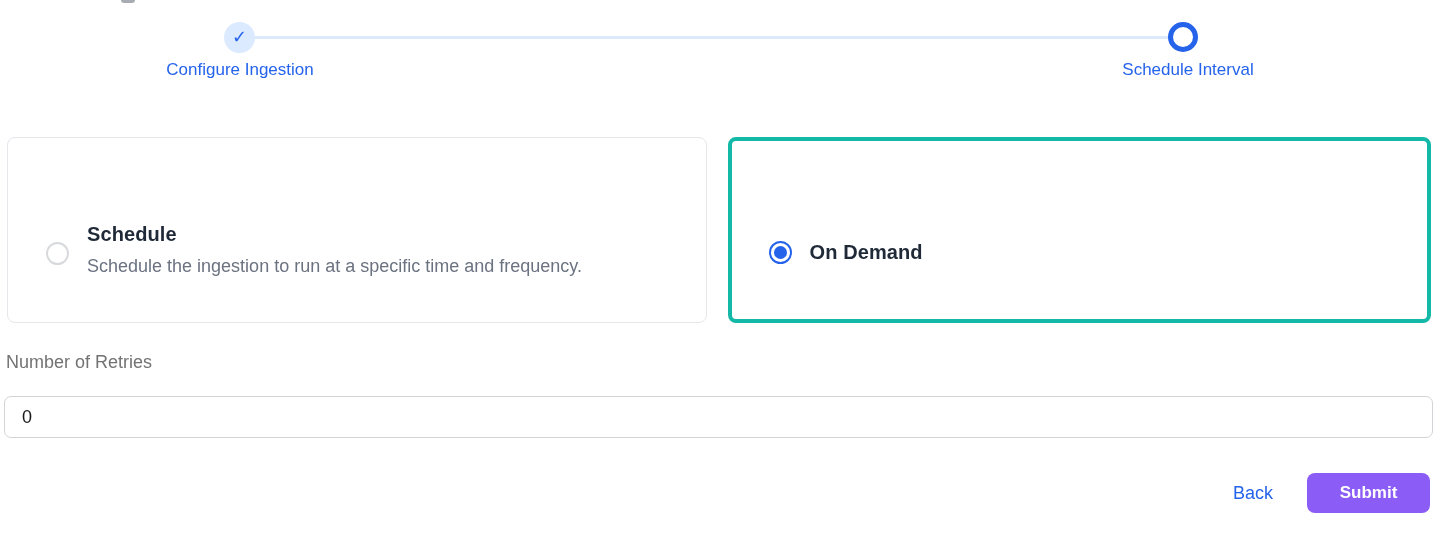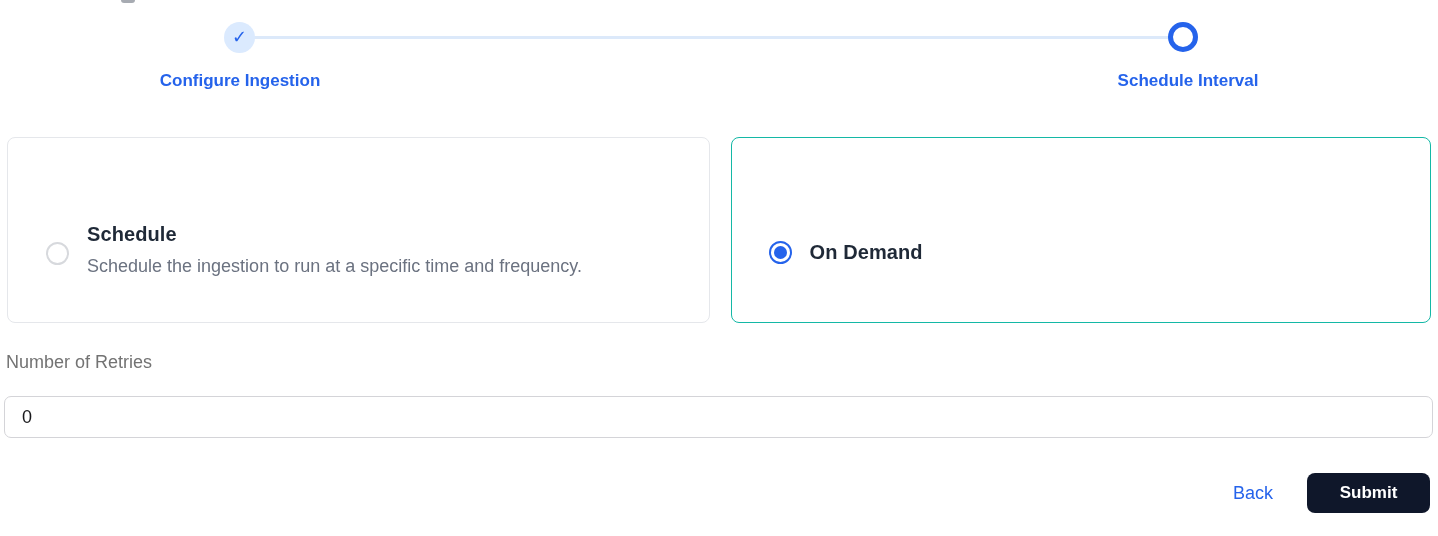--- a/index.html
+++ b/index.html
@@ -31,38 +31,38 @@
   .step-circle-done .check {
     color: #2563eb; font-size: 18px; font-weight: 700; line-height: 1;
     transform: translateY(-1px);
   }
   .step-circle-active {
     position: absolute; left: 1168px; top: 22px; width: 30px; height: 30px;
     border-radius: 50%; background: #ffffff; border: 5px solid #2563eb;
     z-index: 1; cursor: pointer;
   }
   .step-label {
-    position: absolute; top: 71px; transform: translateX(-50%);
-    color: #2563eb; font-size: 17px; font-weight: 700; white-space: nowrap;
+    position: absolute; top: 60px; transform: translateX(-50%);
+    color: #2563eb; font-size: 17px; font-weight: 400; white-space: nowrap;
     cursor: pointer;
   }
   .step-label.first { left: 240px; }
   .step-label.second { left: 1188px; }
 
   
   .options-row {
     position: absolute; left: 7px; right: 7px; top: 137px; height: 186px;
     display: flex; gap: 21px;
   }
   .option-card {
     flex: 1 1 0; border: 1px solid #e5e7eb; border-radius: 8px;
     background: #ffffff; display: flex; align-items: center;
     padding: 44px 30px 0 38px; gap: 18px; cursor: pointer;
   }
-  .option-card.selected { border: 1px solid #14b8a6; padding: 43px 29px 0 37px; }
+  .option-card.selected { border: 4px solid #14b8a6; padding: 43px 29px 0 37px; }
 
   .radio {
     width: 23px; height: 23px; border-radius: 50%; flex: 0 0 23px;
     border: 2px solid #d7d9dd; background: #ffffff; margin-top: 2px;
     display: flex; align-items: center; justify-content: center;
   }
   .radio.checked { border: 2px solid #2563eb; }
   .radio.checked .dot {
     width: 13px; height: 13px; border-radius: 50%; background: #2563eb;
   }
@@ -93,21 +93,21 @@
   .footer-actions {
     position: absolute; right: 8px; top: 473px; height: 40px;
     display: flex; align-items: center; gap: 34px;
   }
   .back-btn {
     background: none; border: none; color: #2563eb; font-size: 18px;
     font-weight: 500; cursor: pointer;
     font-family: "Liberation Sans", "DejaVu Sans", sans-serif;
   }
   .submit-btn {
-    width: 123px; height: 40px; background: #0f172a; color: #ffffff;
+    width: 123px; height: 40px; background: #8b5cf6; color: #ffffff;
     border: none; border-radius: 8px; font-size: 17px; font-weight: 600;
     cursor: pointer; display: flex; align-items: center; justify-content: center;
     font-family: "Liberation Sans", "DejaVu Sans", sans-serif;
     text-align: right;
   }
 </style>
 </head>
 <body>
 
 <div class="artifact"></div>

